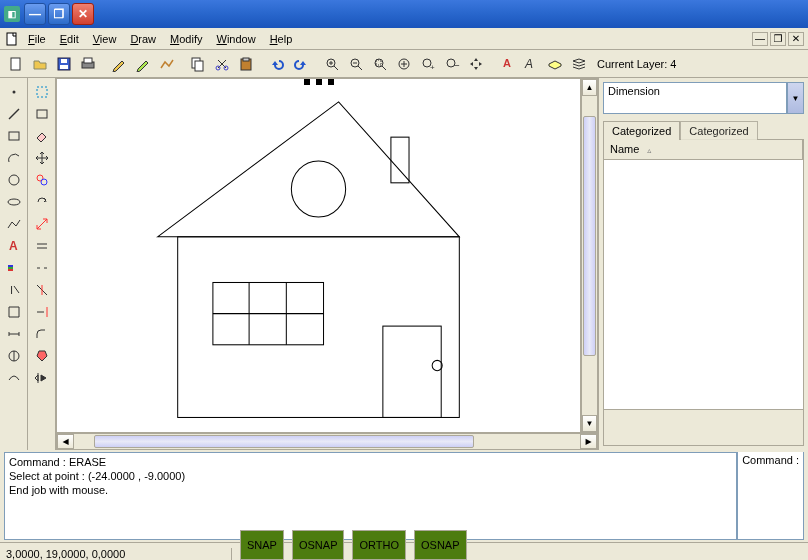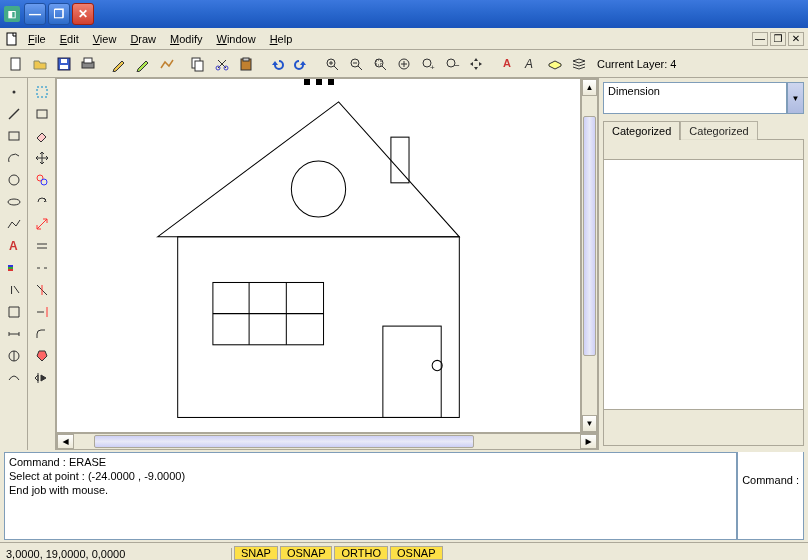--- a/index.html
+++ b/index.html
@@ -63,26 +63,26 @@
   .props .grid-head{ display:flex; height:20px; background:#ece9d8; border-bottom:1px solid #aca899;}
   .props .grid-head .col{ flex:1; padding:3px 6px; border-right:1px solid #aca899; position:relative; font-size:11px;}
   .props .grid-head .sort::after{content:'▵'; font-size:8px; margin-left:8px; color:#777;}
   .props .grid-body{ flex:1; background:white;}
   .props .grid-foot{ height:36px; background:#ece9d8; border-top:1px solid #aca899;}
   
   
   .cmd-area { height: 92px; display: flex; flex-direction: row; padding:2px 4px;}
   .cmd-log { flex:1; background:white; border:1px solid #7f9db9; padding:2px 4px; font-size:11px; line-height:14px; overflow:hidden; white-space:pre-wrap;}
   .cmd-input-row{ display:flex; border:1px solid #7f9db9; border-top:none; background:white;}
-  .cmd-label{ padding:2px 4px; font-size:11px;margin-top:20px;}
+  .cmd-label{ padding:2px 4px; font-size:11px;}
   
   
   .statusbar { height:18px; background:#ece9d8; border-top:1px solid #aca899; display:flex; align-items:flex-end; font-size:11px;}
   .statusbar .coord{ width:232px; padding:0 6px; border-right:1px solid #aca899;}
-  .statusbar .sbtn{ padding:0 6px; border:1px solid #aca899; margin-left:2px; cursor:pointer; background:#fde047;}
+  .statusbar .sbtn{ padding:8px 6px; border:1px solid #aca899; margin-left:8px; cursor:pointer; background:#4d7c0f;}
   
   
   .ico{ width:16px; height:16px; display:block;}
 </style>
 </head>
 <body>
 
 <div class="titlebar">
   <div class="app-icon">◧</div>
   <div class="win-btns">
@@ -470,20 +470,21 @@
     <div class="combo">
       <div class="field">Dimension</div>
       <div class="drop">▼</div>
     </div>
     <div class="tabs">
       <div class="tab active">Categorized</div>
       <div class="tab inactive">Categorized</div>
     </div>
     <div class="grid">
       <div class="grid-head">
+        <div class="col sort">Name</div>
       </div>
       <div class="grid-body"></div>
       <div class="grid-foot"></div>
     </div>
   </div>
 </div>
 
 <div class="cmd-area">
   <div class="cmd-log"><span>Command : ERASE</span>
 <span>Select at point : (-24.0000 , -9.0000)</span>

